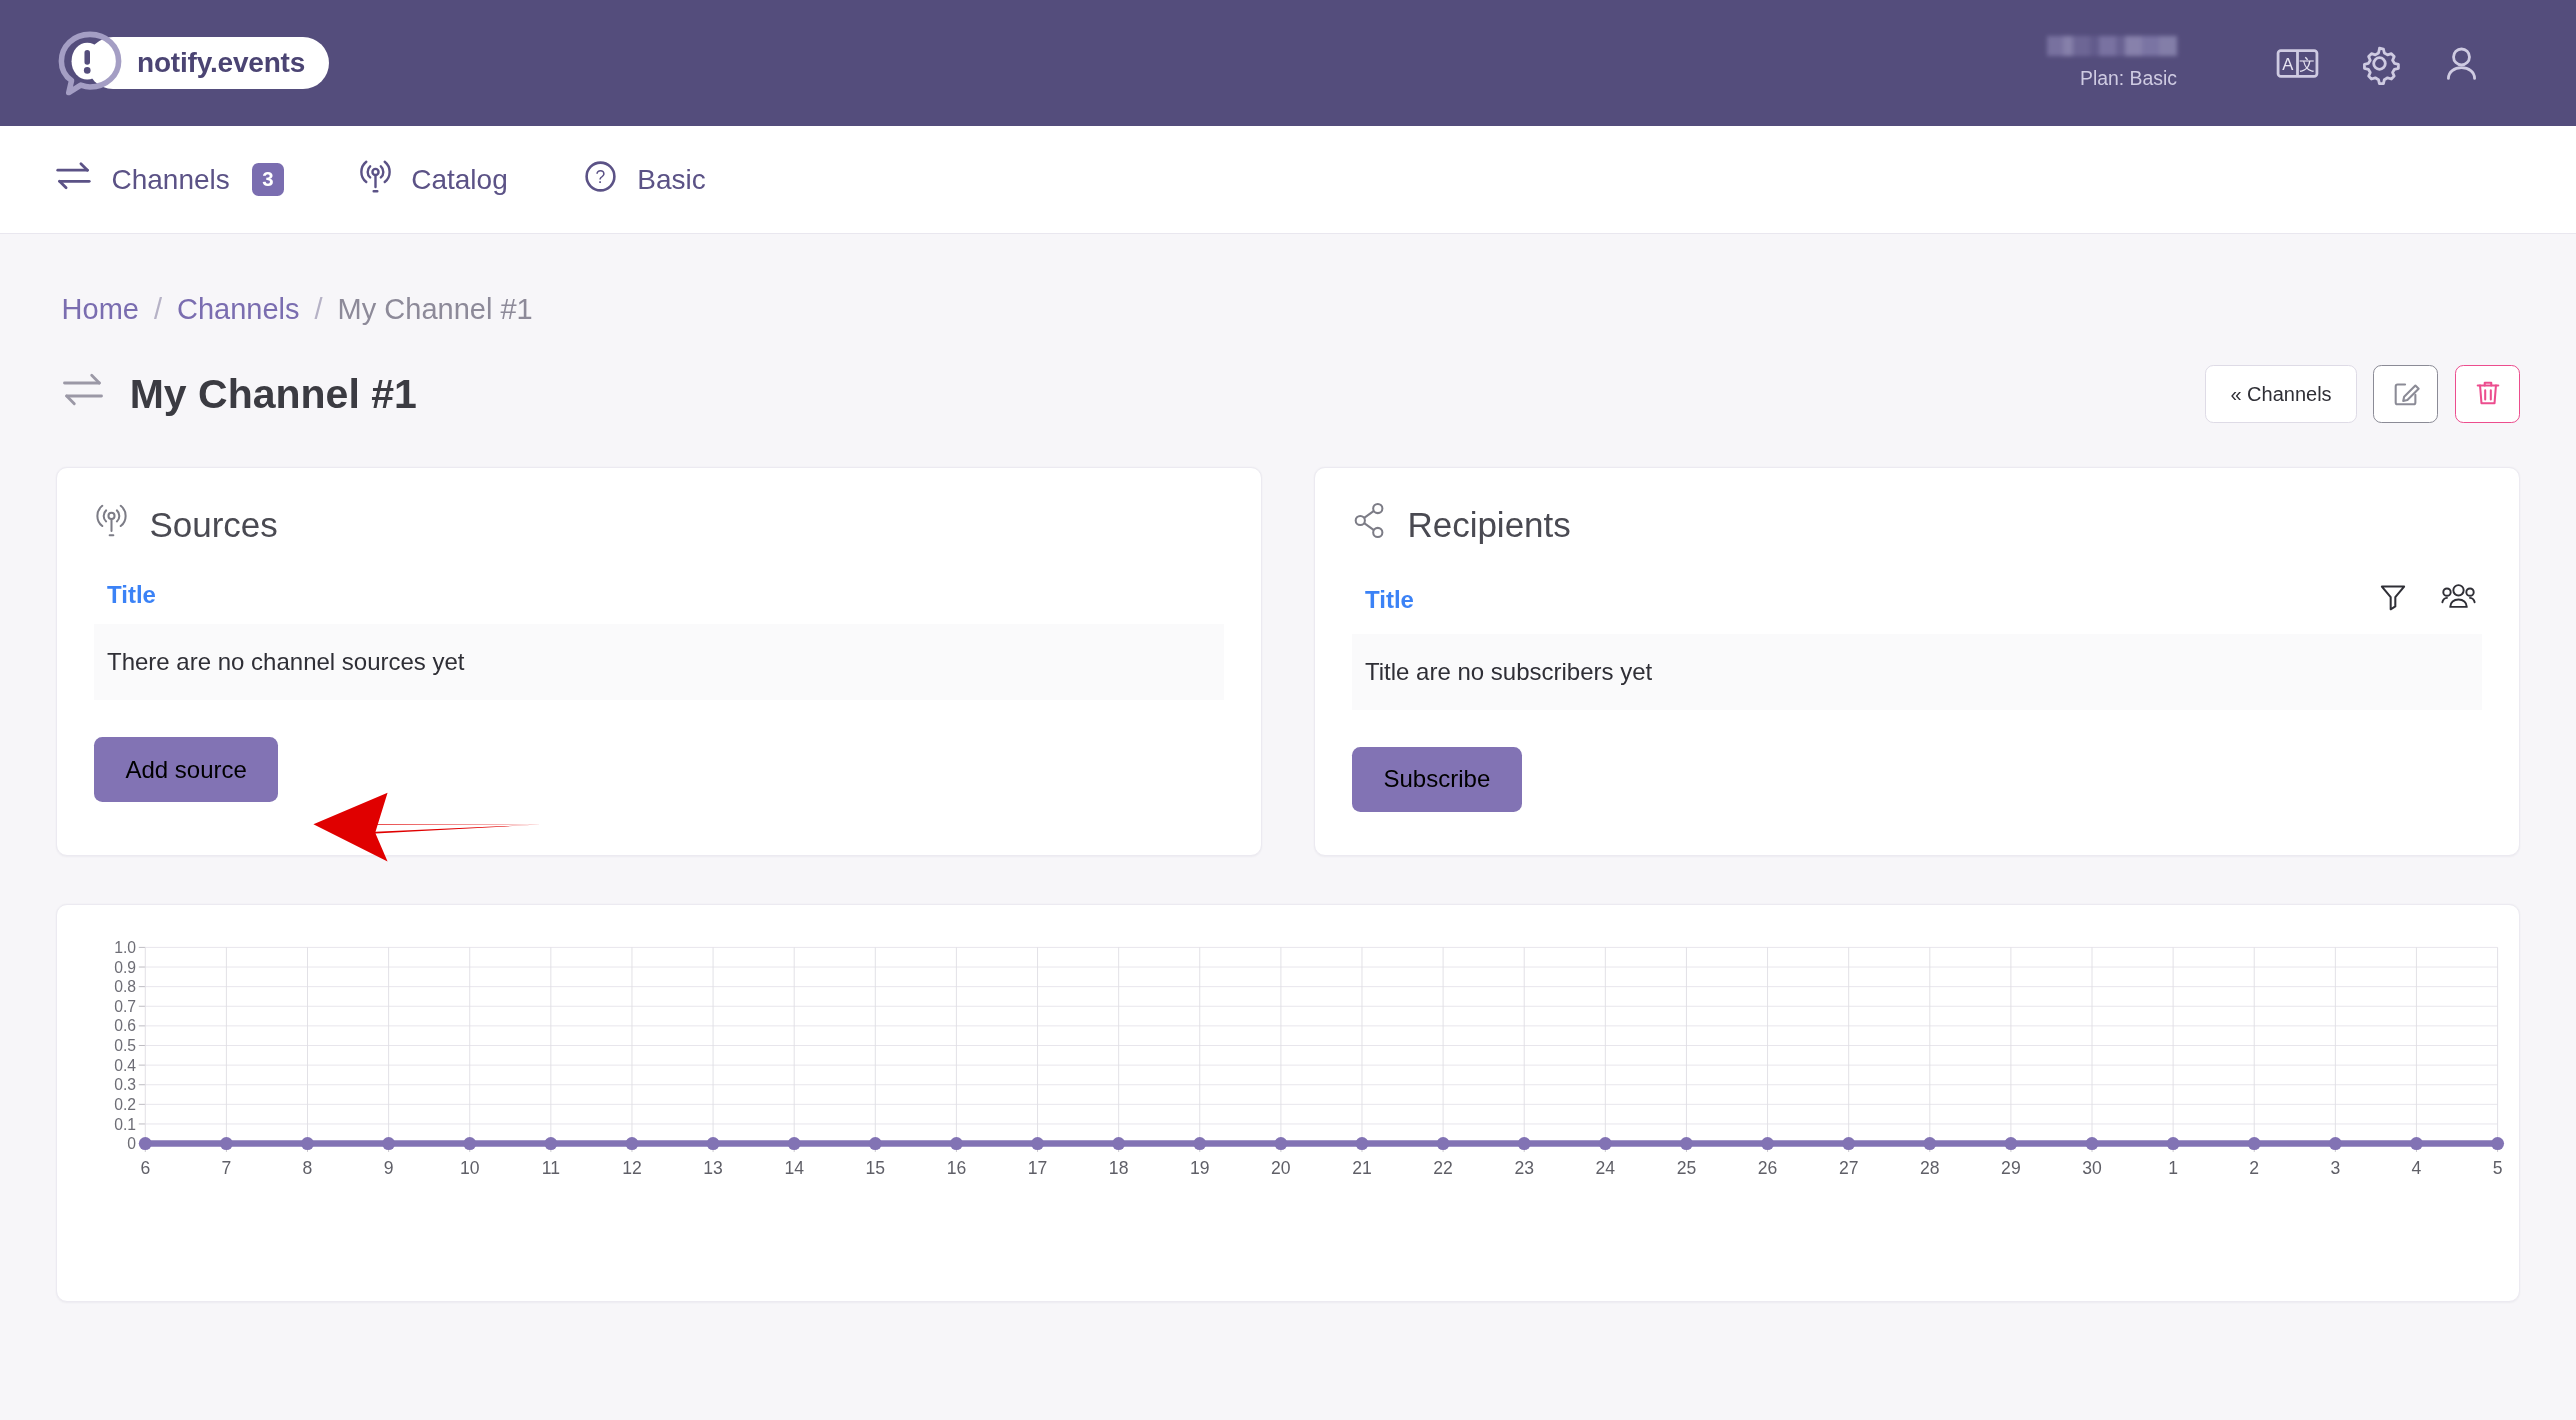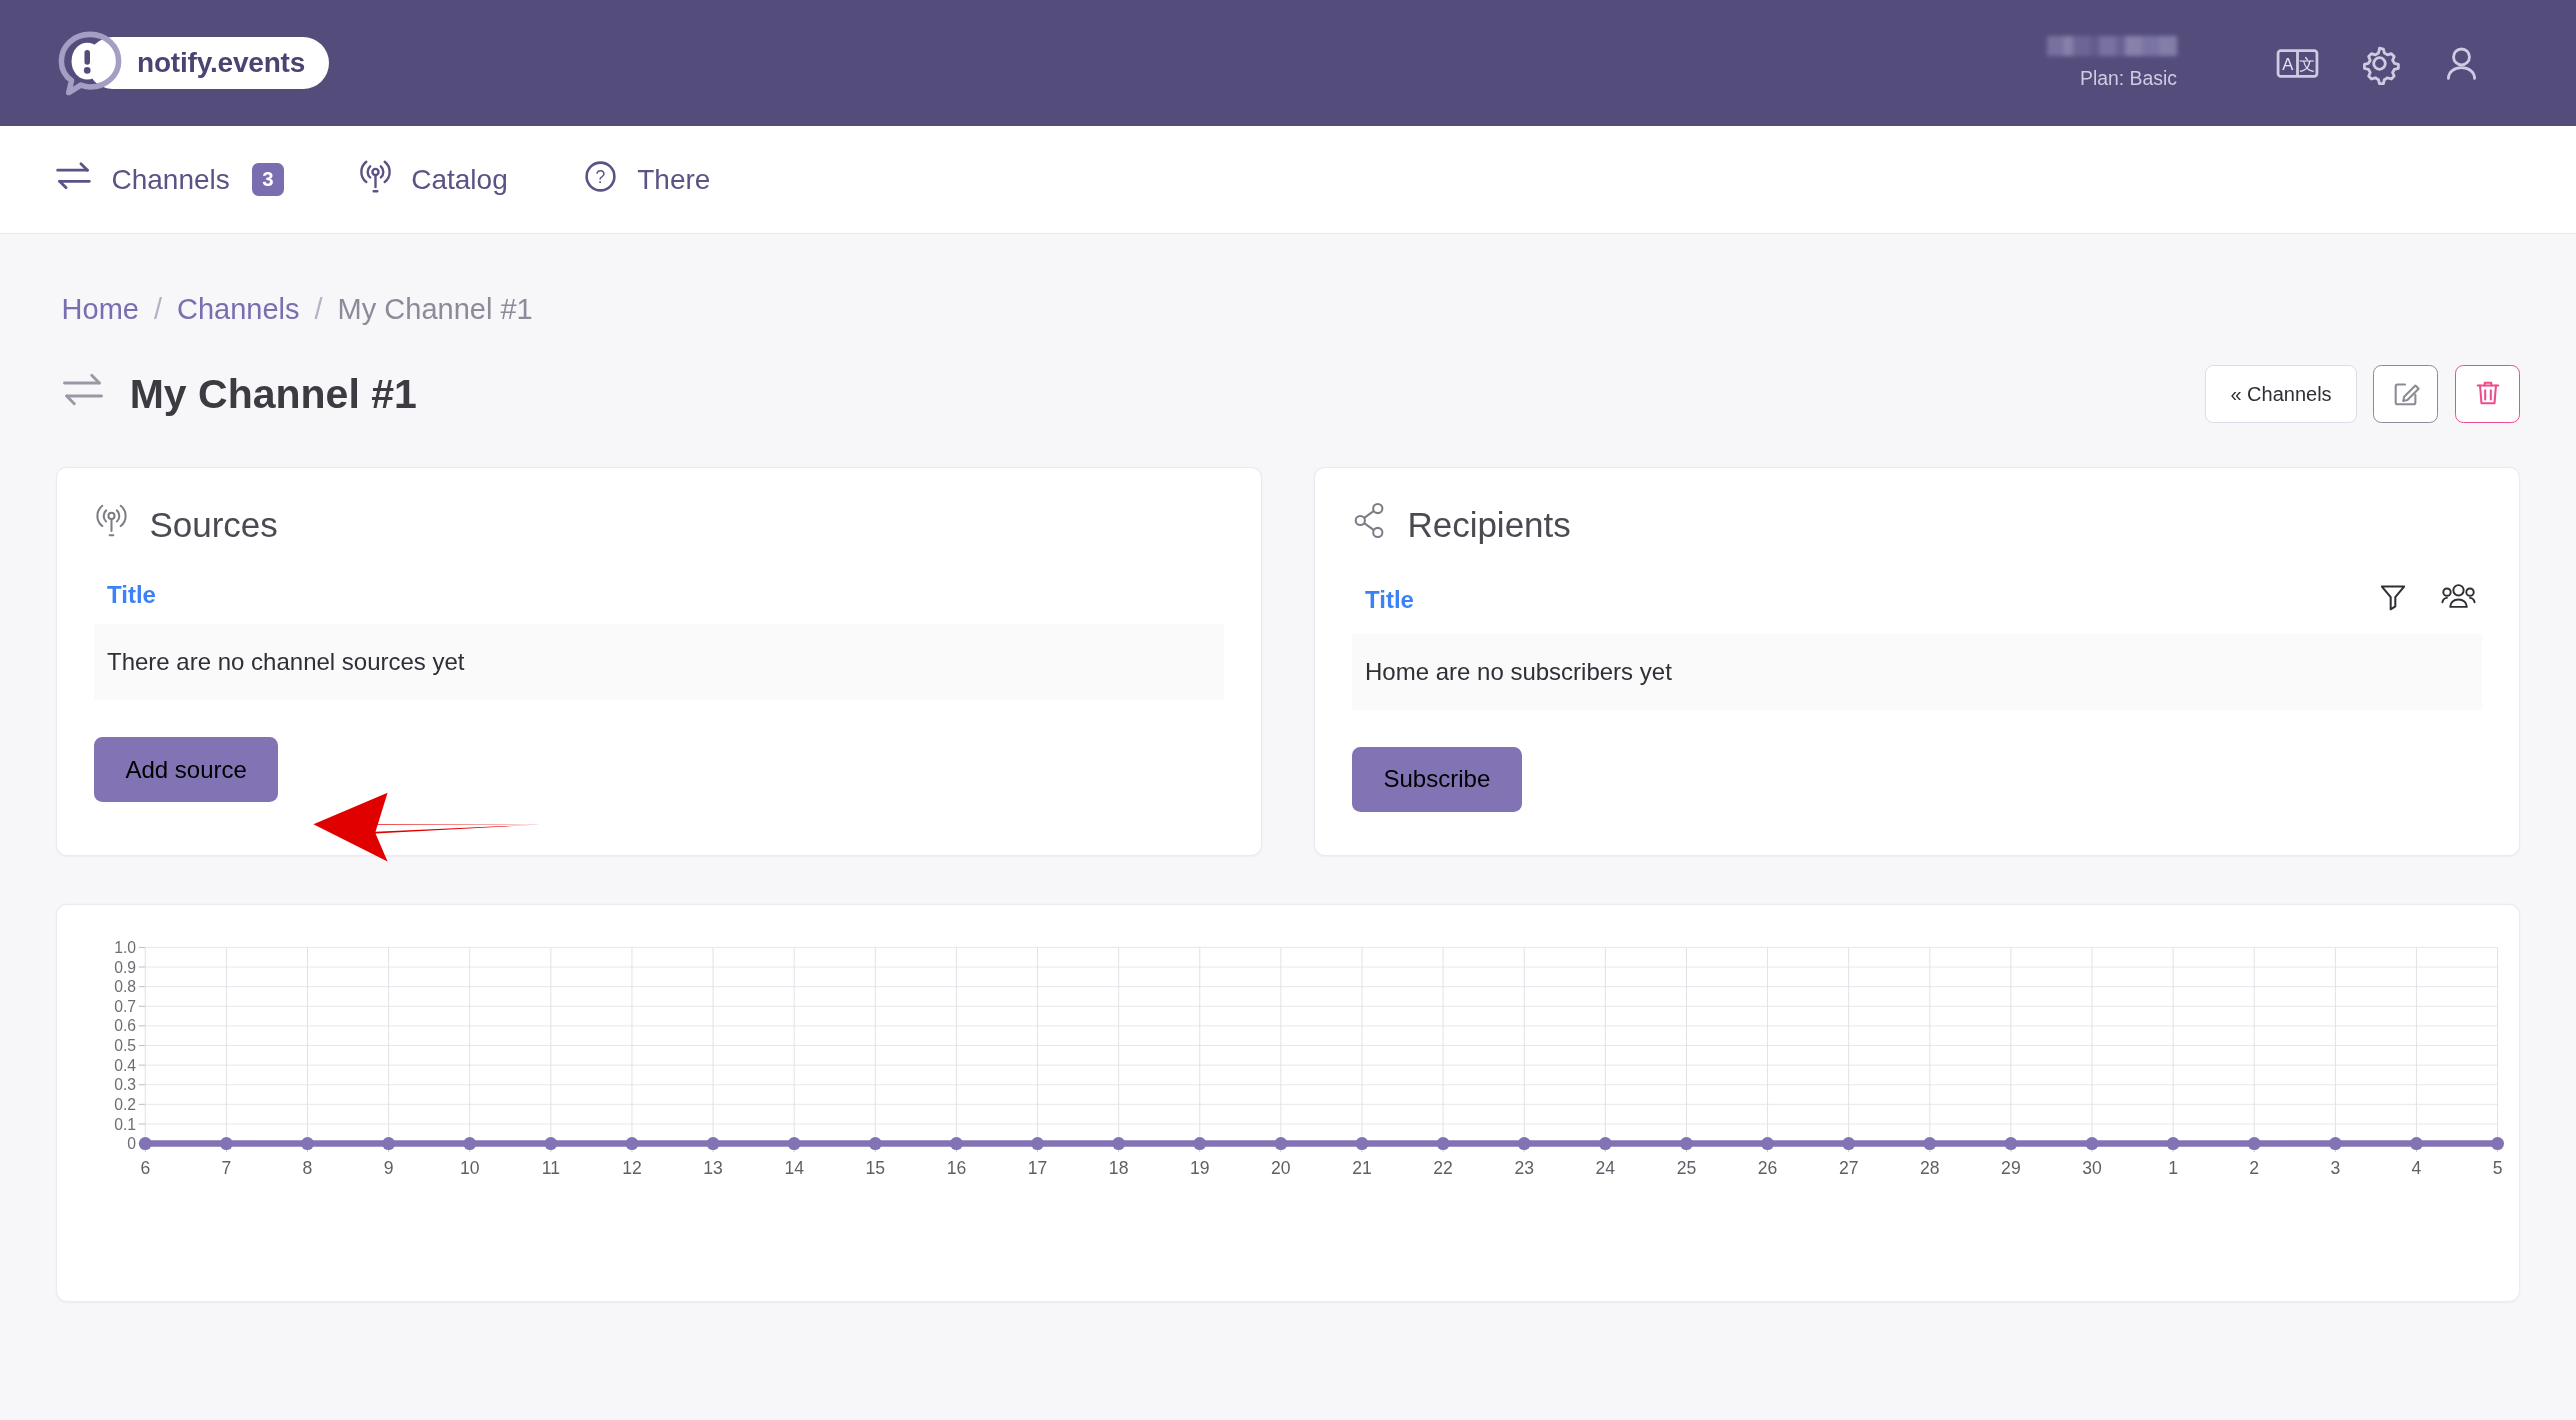--- a/index.html
+++ b/index.html
@@ -319,21 +319,21 @@
     <span>Catalog</span>
   </a>
 
   <a class="nav-item" href="#">
     <span>
       <svg width="37" height="37" viewBox="0 0 40 40" style="font-size:30px">
         <circle cx="20" cy="20" r="15" fill="none" stroke="#5b5286" stroke-width="2.8"></circle>
         <text x="20" y="27" font-family="Liberation Sans, sans-serif" font-size="19" fill="#5b5286" text-anchor="middle">?</text>
       </svg>
     </span>
-    <span>There</span>
+    <span>Basic</span>
   </a>
 </div>
 
 <div class="page">
 
   <div class="breadcrumb">
     <a href="#">Home</a>
     <span class="sep">/</span>
     <a href="#">Channels</a>
     <span class="sep">/</span>
@@ -440,21 +440,21 @@
                 <circle cx="6.5" cy="12" r="4"></circle>
                 <path d="M1.5 23 c0.6-3 2.5-4.6 5-4.8"></path>
                 <circle cx="31.5" cy="12" r="4"></circle>
                 <path d="M36.5 23 c-0.6-3 -2.5-4.6 -5-4.8"></path>
               </g>
             </svg>
           </span>
         </span>
       </div>
 
-      <div class="empty-row">Home are no subscribers yet</div>
+      <div class="empty-row">Title are no subscribers yet</div>
 
       <button class="btn-primary">Subscribe</button>
     </div>
   </div>
 
   <div class="chart-card">
 
     <div class="chart-area">
       <svg id="chart-svg" width="2426" height="248" viewBox="0 0 2620 268">
           <line x1="60" y1="8" x2="2602" y2="8" stroke="#e6e4ea" stroke-width="1"></line>

